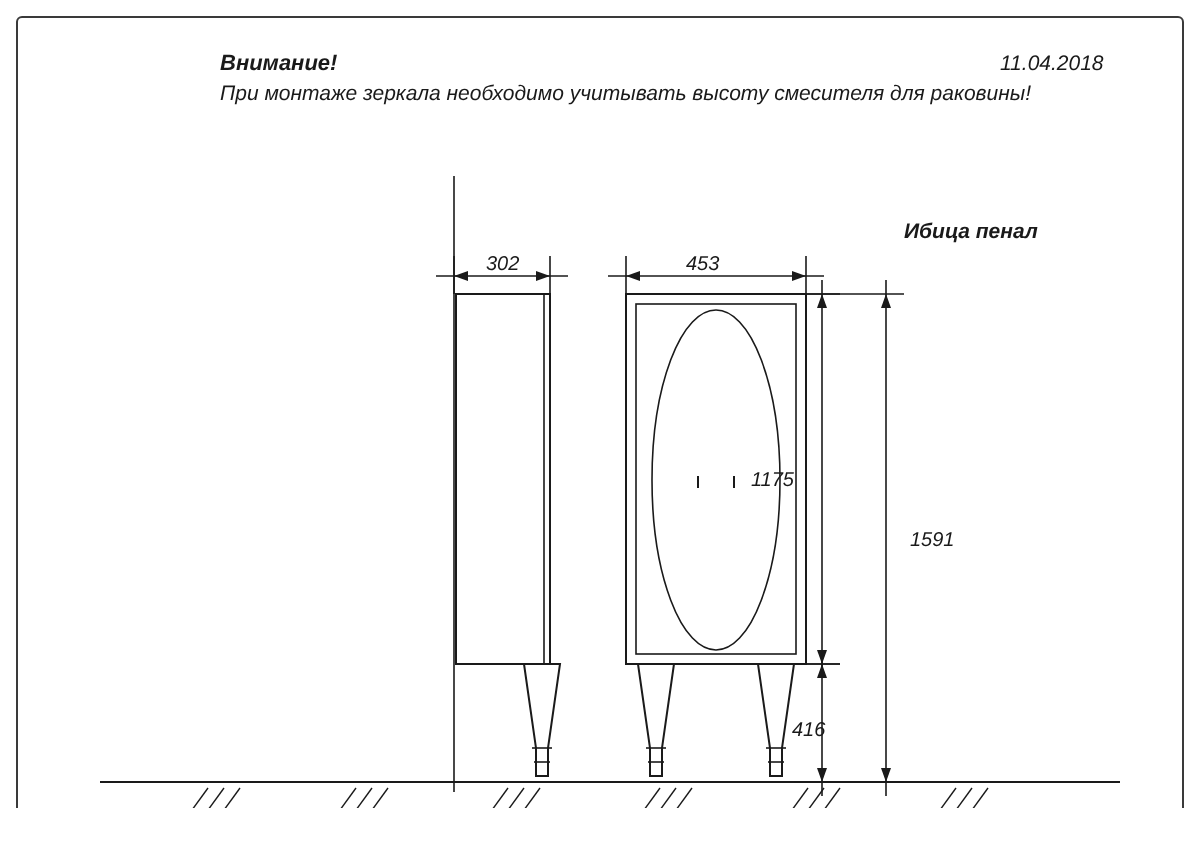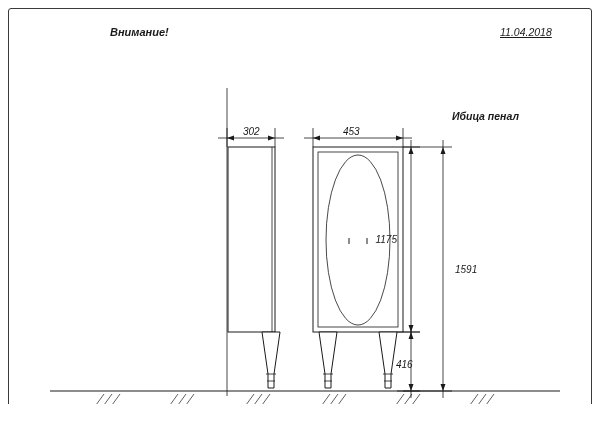--- a/index.html
+++ b/index.html
@@ -30,21 +30,20 @@
     position: absolute;
     color: #1a1a1a;
     white-space: nowrap;
   }
   .bold-italic {
     font-weight: bold;
     font-style: italic;
   }
   .italic {
     font-style: italic;
-    text-decoration: underline;
   }
   #warning-title {
     left: 110px;
     top: 26px;
     font-size: 11px;
   }
   #warning-text {
     left: 110px;
     top: 41px;
     font-size: 10.5px;
@@ -78,20 +77,21 @@
 </style>
 </head>
 <body>
 
 <div id="page">
 
   <div id="frame"></div>
 
   <div class="txt bold-italic" id="warning-title">Внимание!</div>
 
+  <div class="txt italic" id="warning-text">При монтаже зеркала необходимо учитывать высоту смесителя для раковины!</div>
 
   <div class="txt italic" id="date">11.04.2018</div>
 
   <div class="txt bold-italic" id="product-name">Ибица пенал</div>
 
   <svg id="drawing" viewBox="0 0 600 424" xmlns="http://www.w3.org/2000/svg">
 
     <g stroke="#1a1a1a" fill="none" stroke-width="1">
 
       <line x1="227" y1="88" x2="227" y2="396" stroke-width="0.8"></line>

